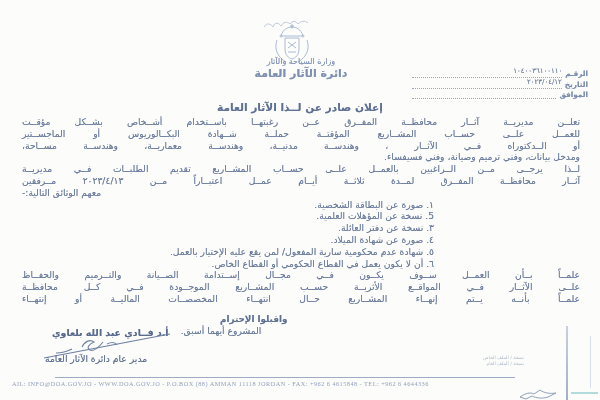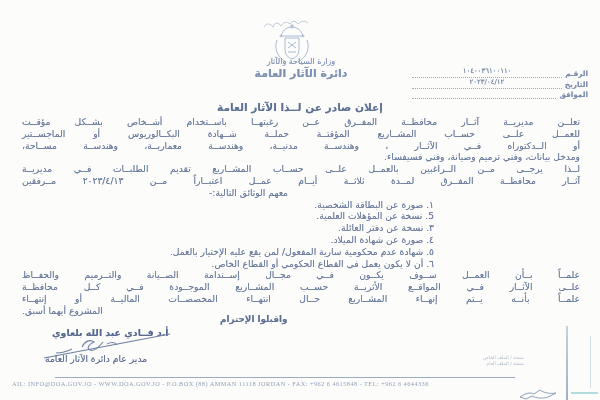--- a/index.html
+++ b/index.html
@@ -17,33 +17,33 @@
     direction:rtl;font-size:8px;font-weight:normal;color:#8093b6;letter-spacing:.5px;
     filter:blur(.25px);white-space:nowrap;}
   .department{position:absolute;left:235px;top:67px;width:132px;text-align:center;
     direction:rtl;font-size:11px;font-weight:bold;color:#7e91b3;letter-spacing:1px;
     white-space:nowrap;}
   
   .refs{position:absolute;left:412px;top:67px;width:176px;}
   .ref-row{display:flex;align-items:flex-end;direction:rtl;height:10.8px;
     font-size:7.3px;color:#7d8fae;}
   .ref-label{white-space:nowrap;margin-left:3px;font-weight:bold;}
-  .ref-leader{flex:1;border-bottom:1px dotted #98a7c3;text-align:center;
+  .ref-leader{flex:1;border-bottom:1px dotted #98a7c3;text-align:right;
     font-size:7px;line-height:8.5px;height:9.5px;color:#6d7f9f;overflow:hidden;}
   
   .title{position:absolute;top:101px;left:0;right:0;text-align:center;direction:rtl;
     font-size:10.6px;font-weight:bold;color:#5e7094;}
   
   .body-text{position:absolute;left:22px;right:20px;top:116px;direction:rtl;
     font-size:9.2px;line-height:11.8px;color:#68799b;}
   .jline{text-align:justify;text-align-last:justify;}
   .para-1 .jline:last-child{text-align-last:right;}
-  .tail-1{text-align:center;padding-right:105px;}
+  .tail-1{text-align:left;padding-right:105px;}
   .req-item{text-align:right;padding-right:146px;}
-  .tail-3{text-align:left;padding-right:160px;}
+  .tail-3{text-align:center;padding-right:160px;margin-top:20px;}
   
   .closing{position:absolute;top:314px;left:220px;direction:rtl;white-space:nowrap;
     font-size:8.8px;font-weight:bold;color:#5e7094;}
   .sig-name{position:absolute;top:327px;left:52px;direction:rtl;white-space:nowrap;
     font-size:9.4px;font-weight:bold;color:#57698d;}
   .sig-role{position:absolute;top:353px;left:45px;direction:rtl;white-space:nowrap;
     font-size:9.2px;font-weight:normal;color:#57698d;}
   .sig-scribble{position:absolute;top:329px;left:38px;}
   
   .copy-notes{position:absolute;top:355px;left:448px;width:76px;direction:rtl;

